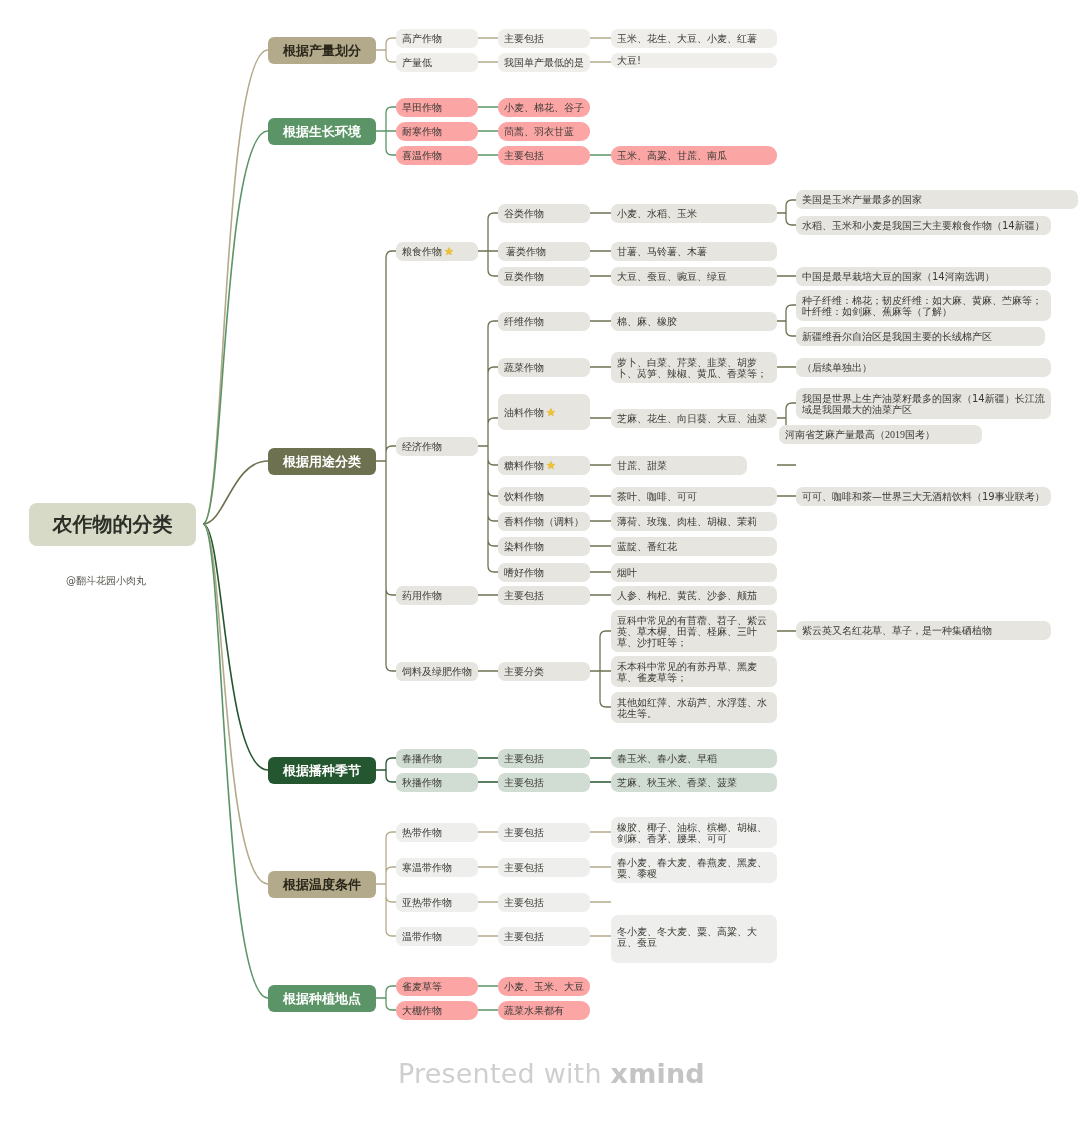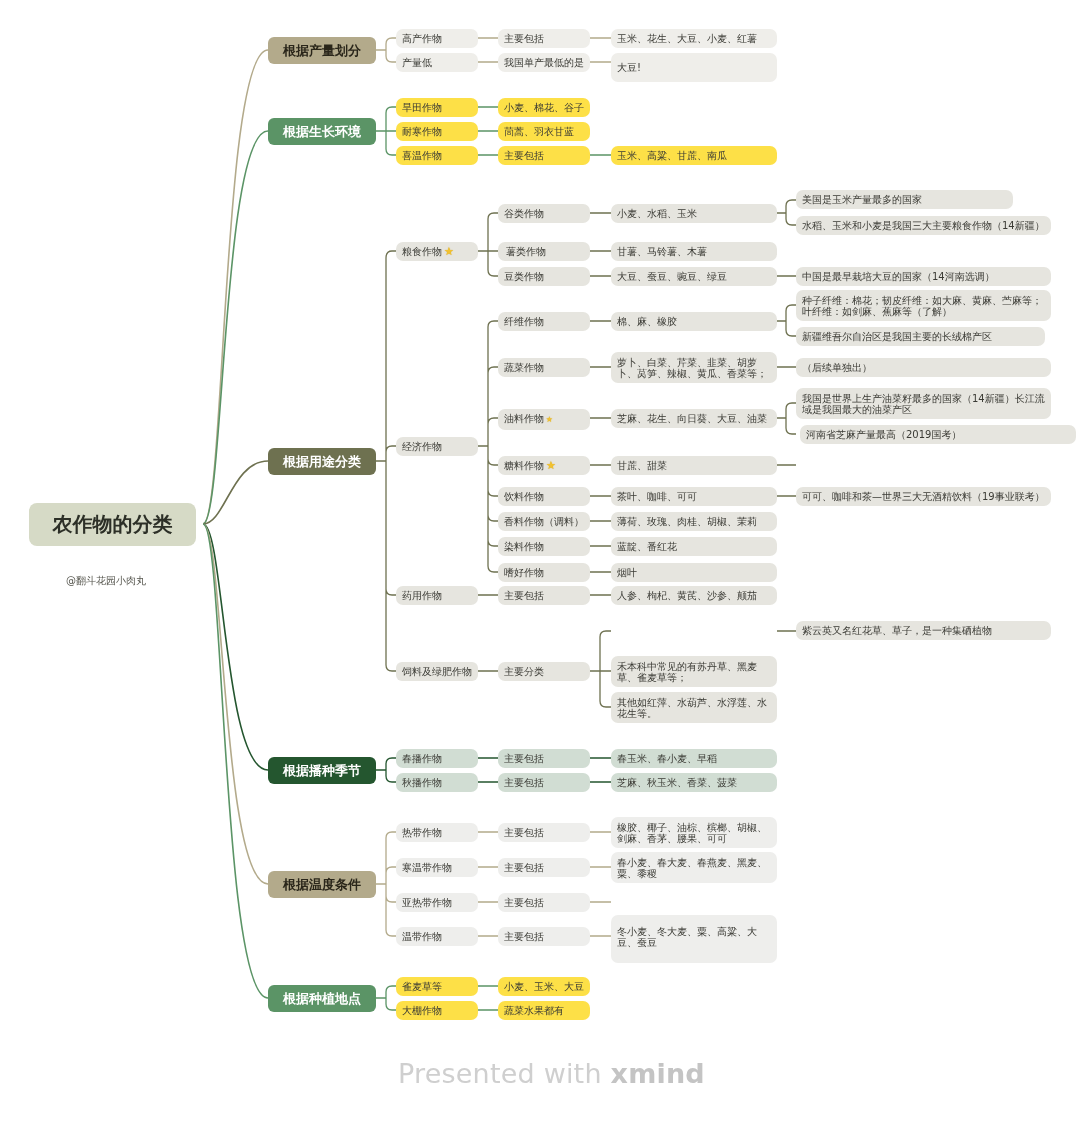--- a/index.html
+++ b/index.html
@@ -11,21 +11,21 @@
           font-size:10px; line-height:11px; color:#3a3a34; padding:0 6px;
           display:flex; align-items:center; white-space:pre-wrap; }
   .root { background:#d6dac6; color:#2c2f27; font-size:20px; font-weight:bold;
           justify-content:center; border-radius:8px; padding:0; }
   .main { color:#fff; font-size:13px; font-weight:bold; justify-content:center; border-radius:6px; padding:0; }
   .main.tan { background:#b3aa8b; color:#2a261a; }
   .main.green { background:#5b9466; }
   .main.olive { background:#6e7150; }
   .main.dark { background:#24562f; }
   .gray { background:#e6e5df; }
-  .mint { background:#fde047; }
+  .mint { background:#fca5a5;border-radius:9px; }
   .sage { background:#d1ddd3; }
   .beige { background:#efeeea; }
   .ltgray { background:#eeeeec; }
   .star { color:#f2c230; font-size:11px; margin-left:2px; text-shadow:0 0 1px #c79a12; }
   .watermark { position:absolute; font-size:10px; color:#55554d; }
   .footer { position:absolute; left:398px; top:1058px; font-size:27px; color:#cfcfcf;
             font-family:"DejaVu Sans","Liberation Sans",sans-serif; letter-spacing:0.2px; }
   .footer b { color:#c4c4c4; }
 </style>
 </head>
@@ -87,85 +87,88 @@
 
 <div class="node root" style="left:29px;top:503px;width:167px;height:43px;">农作物的分类</div>
 <div class="watermark" style="left:66px;top:574px;">@翻斗花园小肉丸</div>
 
 <div class="node main tan" style="left:268px;top:37px;width:108px;height:27px;">根据产量划分</div>
 <div class="node beige" style="left:396px;top:29px;width:82px;height:19px;">高产作物</div>
 <div class="node beige" style="left:498px;top:29px;width:92px;height:19px;">主要包括</div>
 <div class="node beige" style="left:611px;top:29px;width:166px;height:19px;">玉米、花生、大豆、小麦、红薯</div>
 <div class="node beige" style="left:396px;top:53px;width:82px;height:19px;">产量低</div>
 <div class="node beige" style="left:498px;top:53px;width:92px;height:19px;">我国单产最低的是</div>
-<div class="node beige" style="left:611px;top:53px;width:166px;height:29px;">大豆!</div>
+<div class="node beige" style="left:611px;top:53px;width:166px;height:15px;">大豆!</div>
 
 <div class="node main green" style="left:268px;top:118px;width:108px;height:27px;">根据生长环境</div>
 <div class="node mint" style="left:396px;top:98px;width:82px;height:19px;">旱田作物</div>
 <div class="node mint" style="left:498px;top:98px;width:92px;height:19px;">小麦、棉花、谷子</div>
 <div class="node mint" style="left:396px;top:122px;width:82px;height:19px;">耐寒作物</div>
 <div class="node mint" style="left:498px;top:122px;width:92px;height:19px;">茼蒿、羽衣甘蓝</div>
 <div class="node mint" style="left:396px;top:146px;width:82px;height:19px;">喜温作物</div>
 <div class="node mint" style="left:498px;top:146px;width:92px;height:19px;">主要包括</div>
 <div class="node mint" style="left:611px;top:146px;width:166px;height:19px;">玉米、高粱、甘蔗、南瓜</div>
 
 <div class="node main olive" style="left:268px;top:448px;width:108px;height:27px;">根据用途分类</div>
 
 <div class="node gray" style="left:396px;top:242px;width:82px;height:19px;"><span>粮食作物</span><span class="star">★</span></div>
 <div class="node gray" style="left:498px;top:204px;width:92px;height:19px;">谷类作物</div>
 <div class="node gray" style="left:611px;top:204px;width:166px;height:19px;">小麦、水稻、玉米</div>
-<div class="node gray" style="left:796px;top:190px;width:217px;height:19px;">美国是玉米产量最多的国家</div>
+<div class="node gray" style="left:796px;top:190px;width:282px;height:19px;">美国是玉米产量最多的国家</div>
 <div class="node gray" style="left:796px;top:216px;width:255px;height:19px;">水稻、玉米和小麦是我国三大主要粮食作物（14新疆）</div>
 <div class="node gray" style="left:498px;top:242px;width:92px;height:19px;padding-left:8px;">薯类作物</div>
 <div class="node gray" style="left:611px;top:242px;width:166px;height:19px;">甘薯、马铃薯、木薯</div>
 <div class="node gray" style="left:498px;top:267px;width:92px;height:19px;">豆类作物</div>
 <div class="node gray" style="left:611px;top:267px;width:166px;height:19px;">大豆、蚕豆、豌豆、绿豆</div>
 <div class="node gray" style="left:796px;top:267px;width:255px;height:19px;">中国是最早栽培大豆的国家（14河南选调）</div>
 
 <div class="node gray" style="left:396px;top:437px;width:82px;height:19px;">经济作物</div>
 
 <div class="node gray" style="left:498px;top:312px;width:92px;height:19px;">纤维作物</div>
 <div class="node gray" style="left:611px;top:312px;width:166px;height:19px;">棉、麻、橡胶</div>
 <div class="node gray" style="left:796px;top:290px;width:255px;height:31px;">种子纤维：棉花；韧皮纤维：如大麻、黄麻、苎麻等；
 叶纤维：如剑麻、蕉麻等（了解）</div>
 <div class="node gray" style="left:796px;top:327px;width:249px;height:19px;">新疆维吾尔自治区是我国主要的长绒棉产区</div>
 
 <div class="node gray" style="left:498px;top:358px;width:92px;height:19px;">蔬菜作物</div>
 <div class="node gray" style="left:611px;top:352px;width:166px;height:31px;">萝卜、白菜、芹菜、韭菜、胡萝
 卜、莴笋、辣椒、黄瓜、香菜等；</div>
 <div class="node gray" style="left:796px;top:358px;width:255px;height:19px;">（后续单独出）</div>
 
-<div class="node gray" style="left:498px;top:409px;width:92px;height:21px;font-family:Liberation Mono, monospace;"><span>油料作物</span><span class="star">★</span></div>
+<div class="node gray" style="left:498px;top:394px;width:92px;height:36px;"><span>油料作物</span><span class="star">★</span></div>
 <div class="node gray" style="left:611px;top:409px;width:166px;height:19px;">芝麻、花生、向日葵、大豆、油菜</div>
 <div class="node gray" style="left:796px;top:388px;width:255px;height:31px;">我国是世界上生产油菜籽最多的国家（14新疆）长江流
 域是我国最大的油菜产区</div>
-<div class="node gray" style="left:800px;top:425px;width:276px;height:19px;">河南省芝麻产量最高（2019国考）</div>
+<div class="node gray" style="left:779px;top:425px;width:203px;height:19px;font-family:Liberation Serif, serif;">河南省芝麻产量最高（2019国考）</div>
 
 <div class="node gray" style="left:498px;top:456px;width:92px;height:19px;"><span>糖料作物</span><span class="star">★</span></div>
-<div class="node gray" style="left:611px;top:456px;width:166px;height:19px;text-align:center;">甘蔗、甜菜</div>
+<div class="node gray" style="left:611px;top:456px;width:136px;height:19px;text-align:center;">甘蔗、甜菜</div>
 
 <div class="node gray" style="left:498px;top:487px;width:92px;height:19px;">饮料作物</div>
 <div class="node gray" style="left:611px;top:487px;width:166px;height:19px;">茶叶、咖啡、可可</div>
 <div class="node gray" style="left:796px;top:487px;width:255px;height:19px;">可可、咖啡和茶—世界三大无酒精饮料（19事业联考）</div>
 
 <div class="node gray" style="left:498px;top:512px;width:92px;height:19px;">香料作物（调料）</div>
 <div class="node gray" style="left:611px;top:512px;width:166px;height:19px;">薄荷、玫瑰、肉桂、胡椒、茉莉</div>
 
 <div class="node gray" style="left:498px;top:537px;width:92px;height:19px;">染料作物</div>
 <div class="node gray" style="left:611px;top:537px;width:166px;height:19px;">蓝靛、番红花</div>
 
 <div class="node gray" style="left:498px;top:563px;width:92px;height:19px;">嗜好作物</div>
 <div class="node gray" style="left:611px;top:563px;width:166px;height:19px;">烟叶</div>
 
 <div class="node gray" style="left:396px;top:586px;width:82px;height:19px;">药用作物</div>
 <div class="node gray" style="left:498px;top:586px;width:92px;height:19px;">主要包括</div>
 <div class="node gray" style="left:611px;top:586px;width:166px;height:19px;">人参、枸杞、黄芪、沙参、颠茄</div>
 
 <div class="node gray" style="left:396px;top:662px;width:82px;height:19px;border-radius:6px;">饲料及绿肥作物</div>
 <div class="node gray" style="left:498px;top:662px;width:92px;height:19px;">主要分类</div>
+<div class="node gray" style="left:611px;top:610px;width:166px;height:42px;">豆科中常见的有苜蓿、苕子、紫云
+英、草木樨、田菁、柽麻、三叶
+草、沙打旺等；</div>
 <div class="node gray" style="left:796px;top:621px;width:255px;height:19px;">紫云英又名红花草、草子，是一种集硒植物</div>
 <div class="node gray" style="left:611px;top:656px;width:166px;height:31px;">禾本科中常见的有苏丹草、黑麦
 草、雀麦草等；</div>
 <div class="node gray" style="left:611px;top:692px;width:166px;height:31px;">其他如红萍、水葫芦、水浮莲、水
 花生等。</div>
 
 <div class="node main dark" style="left:268px;top:757px;width:108px;height:27px;">根据播种季节</div>
 <div class="node sage" style="left:396px;top:749px;width:82px;height:19px;">春播作物</div>
 <div class="node sage" style="left:498px;top:749px;width:92px;height:19px;">主要包括</div>
 <div class="node sage" style="left:611px;top:749px;width:166px;height:19px;">春玉米、春小麦、早稻</div>

